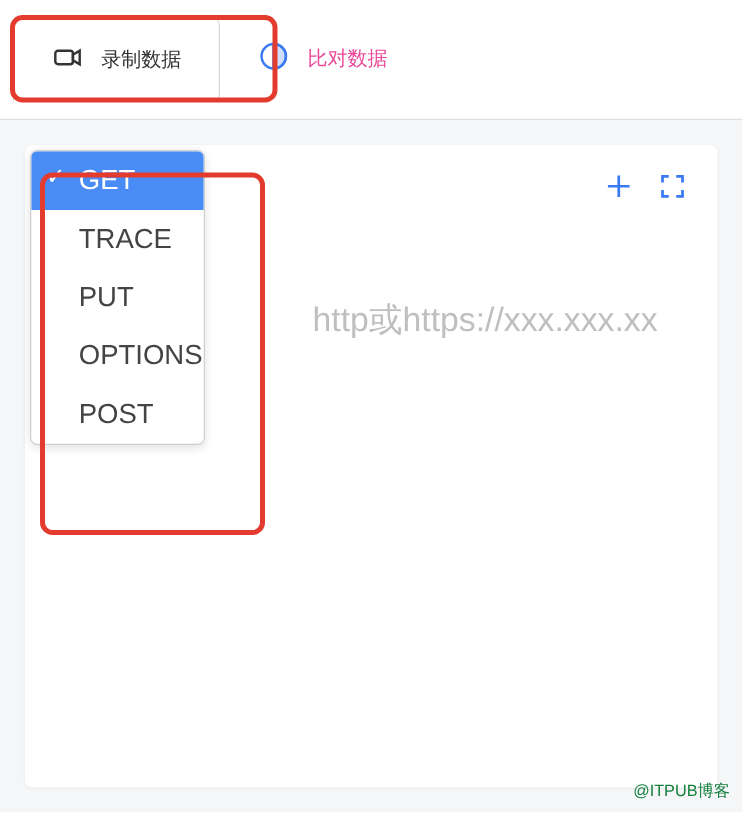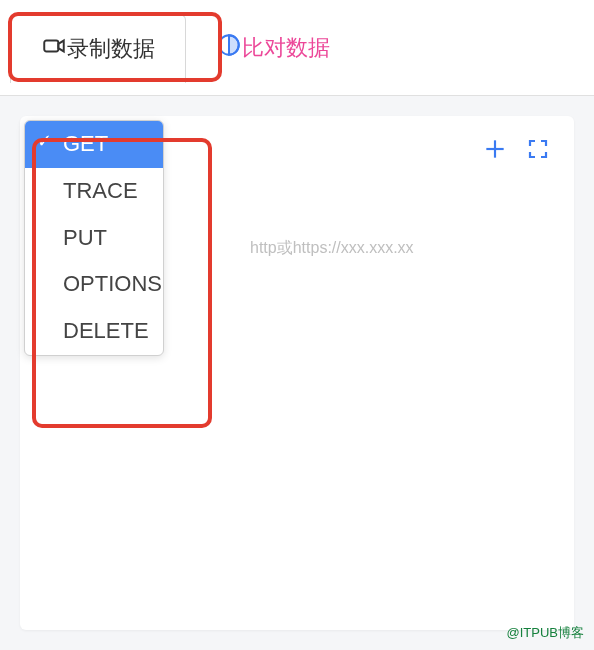--- a/index.html
+++ b/index.html
@@ -16,22 +16,23 @@
       height: 96px;
       border-bottom: 1px solid #e0e0e0;
       align-items: center;
       padding-left: 10px;
       background: #fff;
     }
     .tab {
       display: flex;
       align-items: center;
       padding: 18px 30px;
-      font-size: 22px;
+      font-size: 16px;
       cursor: pointer;
+      gap: 14px;
       position: relative;
       text-align: center;
     }
     .tab.active {
       color: #333;
       border: 1px solid #d8d8d8;
       border-bottom: none;
       border-radius: 6px 6px 0 0;
       background: #fff;
       margin-bottom: -1px;
@@ -78,21 +79,21 @@
       color: #3a7af2;
       display: flex;
       align-items: center;
       justify-content: center;
     }
     .url-hint {
       position: absolute;
       top: 122px;
       left: 230px;
       color: #bfbfbf;
-      font-size: 16px;
+      font-size: 27px;
     }
     .dropdown {
       position: absolute;
       top: 4px;
       left: 4px;
       width: 140px;
       background: #fff;
       border: 1px solid #d0d0d0;
       border-radius: 6px;
       box-shadow: 0 2px 8px rgba(0,0,0,0.12);
@@ -178,20 +179,20 @@
       </span>
     </div>
 
     <div class="url-hint">http或https://xxx.xxx.xx</div>
 
     <div class="dropdown" id="dropdown">
         <div class="dropdown-item selected">GET</div>
         <div class="dropdown-item">TRACE</div>
         <div class="dropdown-item">PUT</div>
         <div class="dropdown-item">OPTIONS</div>
-        <div class="dropdown-item">DELETE</div>
+        <div class="dropdown-item">POST</div>
       </div>
   </div>
 </div>
 
 <div class="highlight-box highlight-dropdown"></div>
 
 <div class="watermark">@ITPUB博客</div>
 
 </body></html>

